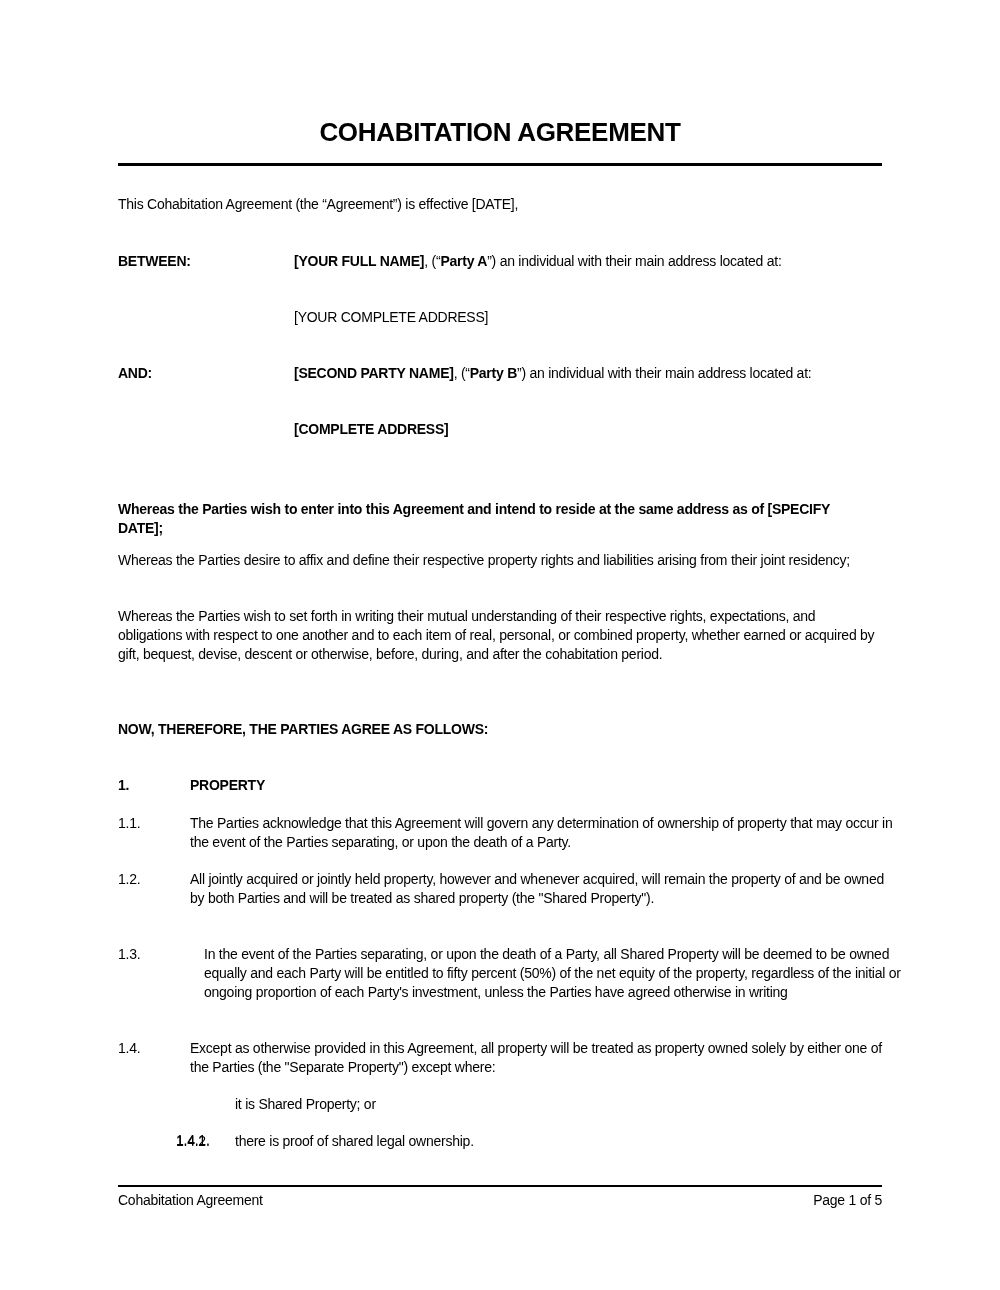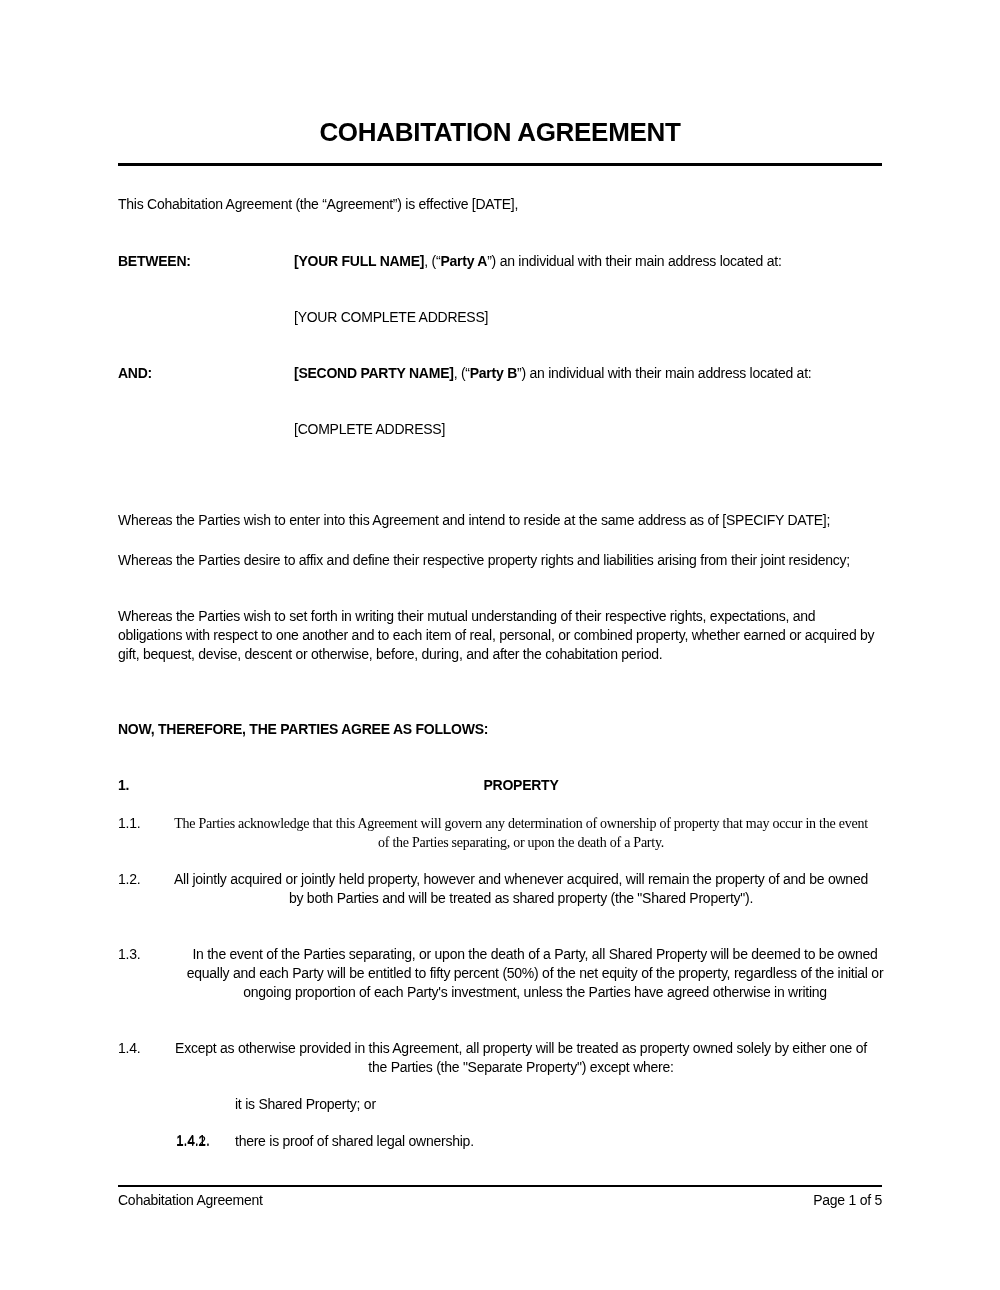--- a/index.html
+++ b/index.html
@@ -8,21 +8,21 @@
   .page { position: absolute; left: 118px; top: 0; width: 764px; }
   .txt { font-size: 14px; line-height: 19px; letter-spacing: -0.25px; }
   .title { position: absolute; top: 117px; left: 0; width: 764px; text-align: center;
            font-size: 26px; font-weight: bold; letter-spacing: -0.3px; }
   .rule-top { position: absolute; top: 163px; left: 0; width: 764px; height: 3px; background: #000; }
   .abs { position: absolute; }
   .label { font-weight: bold; text-align: center; }
   .b { font-weight: bold; }
   .para { position: absolute; left: 0; width: 764px; }
   .num { position: absolute; left: 0; }
-  .clause { position: absolute; left: 50px; width: 706px; text-align: center; }
+  .clause { position: absolute; left: 72px; width: 706px; }
   .subnum { position: absolute; left: 58px; }
   .subtext { position: absolute; left: 117px; width: 647px; }
   .rule-bottom { position: absolute; top: 1185px; left: 0; width: 764px; height: 2px; background: #000; }
   .footer-left { position: absolute; top: 1191px; left: 0; }
   .footer-right { position: absolute; top: 1191px; right: 0; }
 </style>
 </head>
 <body>
 
 <div class="page">
@@ -35,33 +35,33 @@
   <div class="abs txt label" style="top:252px; left:0;">BETWEEN:</div>
   <div class="abs txt" style="top:252px; left:176px; width:588px;">
     <span class="b">[YOUR FULL NAME]</span><span>, (“</span><span class="b">Party A</span><span>”) an individual with their main address located at:</span>
   </div>
   <div class="abs txt" style="top:308px; left:176px;">[YOUR COMPLETE ADDRESS]</div>
 
   <div class="abs txt label" style="top:364px; left:0;">AND:</div>
   <div class="abs txt" style="top:364px; left:176px; width:560px;">
     <span class="b">[SECOND PARTY NAME]</span><span>, (“</span><span class="b">Party B</span><span>”) an individual with their main address located at:</span>
   </div>
-  <div class="abs txt" style="top:420px; left:176px;">[COMPLETE ADDRESS]</div>
+  <div class="abs txt" style="top:420px; left:176px;font-weight:bold;">[COMPLETE ADDRESS]</div>
 
-  <div class="para txt" style="top:511px; width:740px;">Whereas the Parties wish to enter into this Agreement and intend to reside at the same address as of [SPECIFY DATE];</div>
+  <div class="para txt" style="top:500px; width:740px;font-weight:bold;">Whereas the Parties wish to enter into this Agreement and intend to reside at the same address as of [SPECIFY DATE];</div>
   <div class="para txt" style="top:551px; width:750px;">Whereas the Parties desire to affix and define their respective property rights and liabilities arising from their joint residency;</div>
   <div class="para txt" style="top:607px; width:764px;">Whereas the Parties wish to set forth in writing their mutual understanding of their respective rights, expectations, and obligations with respect to one another and to each item of real, personal, or combined property, whether earned or acquired by gift, bequest, devise, descent or otherwise, before, during, and after the cohabitation period.</div>
 
   <div class="para txt b" style="top:720px;">NOW, THEREFORE, THE PARTIES AGREE AS FOLLOWS:</div>
 
   <div class="num txt b" style="top:776px;">1.</div>
   <div class="clause txt b" style="top:776px;">PROPERTY</div>
 
   <div class="num txt" style="top:814px;">1.1.</div>
-  <div class="clause txt" style="top:814px;font-family:Liberation Serif, serif;">The Parties acknowledge that this Agreement will govern any determination of ownership of property that may occur in the event of the Parties separating, or upon the death of a Party.</div>
+  <div class="clause txt" style="top:814px;">The Parties acknowledge that this Agreement will govern any determination of ownership of property that may occur in the event of the Parties separating, or upon the death of a Party.</div>
 
   <div class="num txt" style="top:870px;">1.2.</div>
   <div class="clause txt" style="top:870px;">All jointly acquired or jointly held property, however and whenever acquired, will remain the property of and be owned by both Parties and will be treated as shared property (the "Shared Property").</div>
 
   <div class="num txt" style="top:945px;">1.3.</div>
   <div class="clause txt" style="top:945px;margin-left:14px;">In the event of the Parties separating, or upon the death of a Party, all Shared Property will be deemed to be owned equally and each Party will be entitled to fifty percent (50%) of the net equity of the property, regardless of the initial or ongoing proportion of each Party's investment, unless the Parties have agreed otherwise in writing</div>
 
   <div class="num txt" style="top:1039px;">1.4.</div>
   <div class="clause txt" style="top:1039px;">Except as otherwise provided in this Agreement, all property will be treated as property owned solely by either one of the Parties (the "Separate Property") except where:</div>
 

